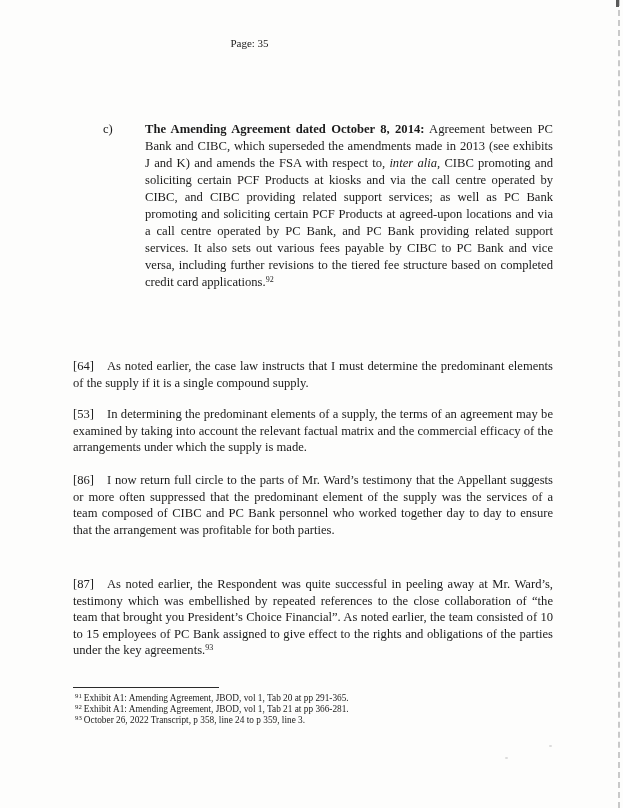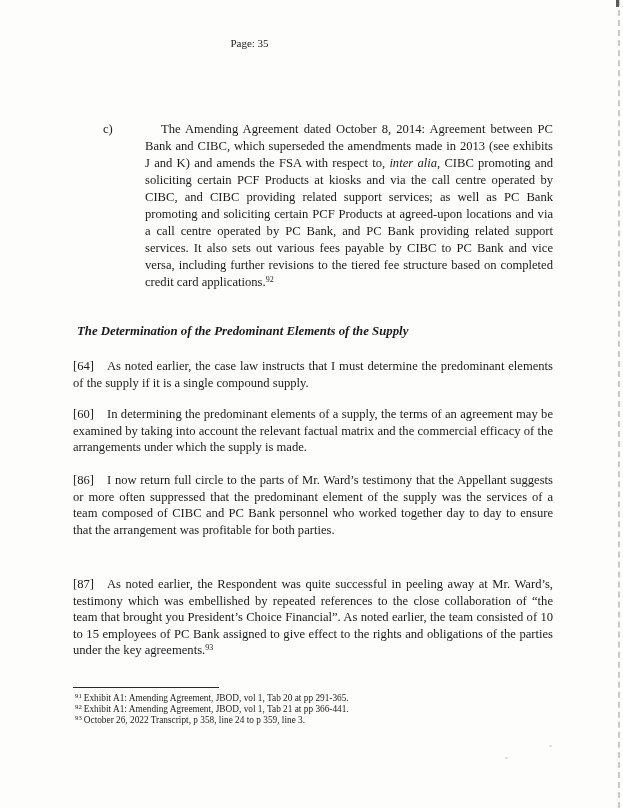--- a/index.html
+++ b/index.html
@@ -31,21 +31,21 @@
   .section-heading {
     top: 323px; left: 77px; width: 478px;
     font-size: 12.8px; line-height: 17px;
     font-weight: bold; font-style: italic;
   }
   .p84 { top: 358px; }
   .p85 { top: 406px; }
   .p86 { top: 472px; }
   .p87 { top: 576px; }
   .pnum { margin-right: 13px; }
-  b { font-weight: normal; margin-left: 16px; }
+  b { font-weight: bold; }
   i { }
   sup.fnref {
     font-size: 8px;
     line-height: 0;
     vertical-align: 4px;
   }
   .fn-separator {
     top: 687px; left: 73px; width: 146px; height: 0;
     border-top: 1.6px solid #2a2a2a;
   }
@@ -74,35 +74,34 @@
 <div class="page">
 
   <div class="abs page-number">Page: 35</div>
 
 
   <div class="abs body-text item-c">
     <span class="item-label">c)</span>
     <div class="item-text"><b>The Amending Agreement dated October 8, 2014:</b><span> Agreement between PC Bank and CIBC, which superseded the amendments made in 2013 (see exhibits J and K) and amends the FSA with respect to, </span><i>inter alia</i><span>, CIBC promoting and soliciting certain PCF Products at kiosks and via the call centre operated by CIBC, and CIBC providing related support services; as well as PC Bank promoting and soliciting certain PCF Products at agreed-upon locations and via a call centre operated by PC Bank, and PC Bank providing related support services. It also sets out various fees payable by CIBC to PC Bank and vice versa, including further revisions to the tiered fee structure based on completed credit card applications.</span><sup class="fnref">92</sup></div>
   </div>
 
-  <div class="abs section-heading">The Determination of the Predominant Elements of the Supply</div>
 
   <div class="abs body-text para p84"><span class="pnum">[64]</span><span>As noted earlier, the case law instructs that I must determine the predominant elements of the supply if it is a single compound supply.</span></div>
 
-  <div class="abs body-text para p85"><span class="pnum">[60]</span><span>In determining the predominant elements of a supply, the terms of an agreement may be examined by taking into account the relevant factual matrix and the commercial efficacy of the arrangements under which the supply is made.</span></div>
+  <div class="abs body-text para p85"><span class="pnum">[53]</span><span>In determining the predominant elements of a supply, the terms of an agreement may be examined by taking into account the relevant factual matrix and the commercial efficacy of the arrangements under which the supply is made.</span></div>
 
   <div class="abs body-text para p86"><span class="pnum">[86]</span><span>I now return full circle to the parts of Mr. Ward’s testimony that the Appellant suggests or more often suppressed that the predominant element of the supply was the services of a team composed of CIBC and PC Bank personnel who worked together day to day to ensure that the arrangement was profitable for both parties.</span></div>
 
   <div class="abs body-text para p87"><span class="pnum">[87]</span><span>As noted earlier, the Respondent was quite successful in peeling away at Mr. Ward’s, testimony which was embellished by repeated references to the close collaboration of “the team that brought you President’s Choice Financial”. As noted earlier, the team consisted of 10 to 15 employees of PC Bank assigned to give effect to the rights and obligations of the parties under the key agreements.</span><sup class="fnref">93</sup></div>
 
   <div class="abs fn-separator"></div>
 
   <div class="abs footnotes">
     <div><sup>91</sup><span>Exhibit A1: Amending Agreement, JBOD, vol 1, Tab 20 at pp 291-365.</span></div>
-    <div><sup>92</sup><span>Exhibit A1: Amending Agreement, JBOD, vol 1, Tab 21 at pp 366-441.</span></div>
+    <div><sup>92</sup><span>Exhibit A1: Amending Agreement, JBOD, vol 1, Tab 21 at pp 366-281.</span></div>
     <div><sup>93</sup><span>October 26, 2022 Transcript, p 358, line 24 to p 359, line 3.</span></div>
   </div>
 
   <div class="abs scan-edge"></div>
   <div class="abs scan-tick"></div>
   <div class="abs speck speck1"></div>
   <div class="abs speck speck2"></div>
 
 </div>
 

